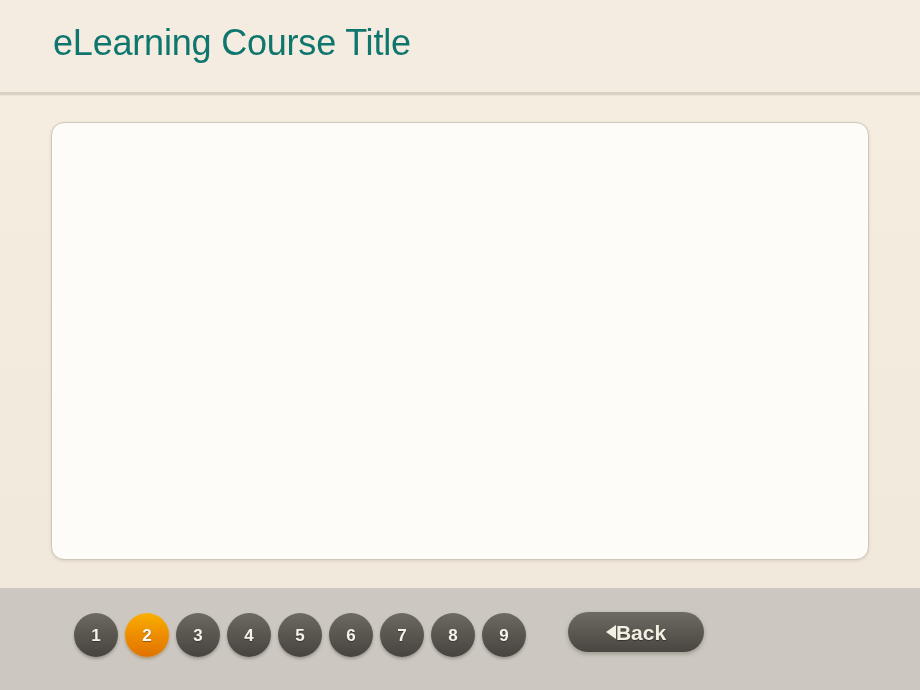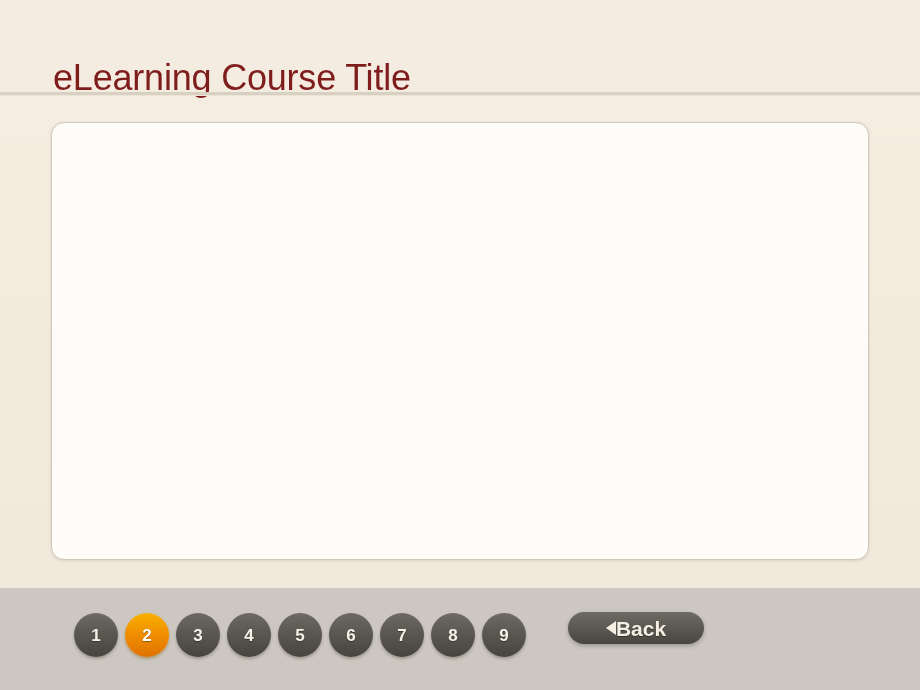--- a/index.html
+++ b/index.html
@@ -31,24 +31,23 @@
     height: 92px;
     background: #f4ece0;
     box-sizing: border-box;
   }
   .header-title {
     position: absolute;
     left: 53px;
     top: 22px;
     font-size: 36px;
     font-weight: normal;
-    color: #7f1d1d;
+    color: #0f766e;
     letter-spacing: -0.2px;
     white-space: nowrap;
-    margin-top: 35px;
   }
   .header-rule {
     position: absolute;
     left: 0;
     top: 92px;
     width: 920px;
     height: 3px;
     background: #d8d0c3;
   }
   .header-rule-soft {
@@ -127,21 +126,21 @@
   .nav-buttons {
     position: absolute;
     left: 568px;
     top: 612px;
     display: flex;
     flex-direction: row;
     align-items: center;
     gap: 14px;
   }
   .nav-btn {
-    height: 32px;
+    height: 40px;
     border-radius: 23px;
     background: linear-gradient(to bottom, #6e6b65 0%, #5d5a53 45%, #494641 100%);
     box-shadow: 0 2px 4px rgba(90, 85, 75, 0.42);
     display: flex;
     align-items: center;
     justify-content: center;
     gap: 0;
     cursor: pointer;
     box-sizing: border-box;
     padding: 0 26px;

